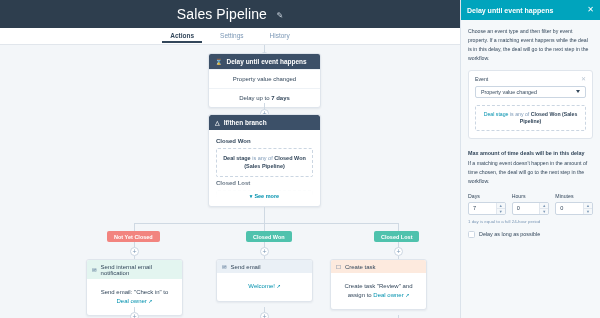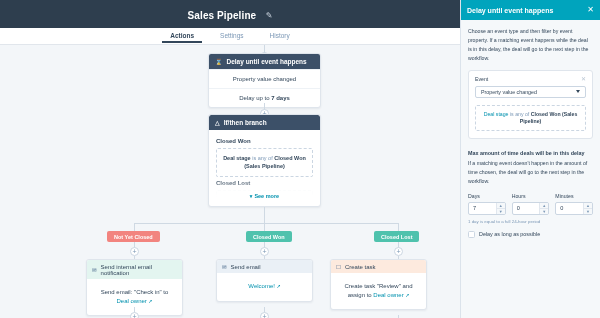--- a/index.html
+++ b/index.html
@@ -10,21 +10,21 @@
     overflow: hidden;
   }
   #app { position: relative; width: 600px; height: 318px; }
 
   
   .topbar {
     position: absolute; top: 0; left: 0; width: 460px; height: 28px;
     background: #2e3e4e; display: flex; align-items: center; justify-content: center;
   }
   .topbar-title {
-    color: #ffffff; font-size: 10px; font-weight: bold; letter-spacing: .1px;
+    color: #ffffff; font-size: 14px; font-weight: normal; letter-spacing: .1px;
   }
   .pencil-icon {
     display: inline-block; margin-left: 5px; color: #c9d2dc; font-size: 8px;
     transform: translateY(-1px);
   }
   .tabbar {
     position: absolute; top: 28px; left: 0; width: 460px; height: 17px;
     background: #ffffff; border-bottom: 1px solid #e1e6ec;
     display: flex; align-items: center; justify-content: center; gap: 22px;
   }

